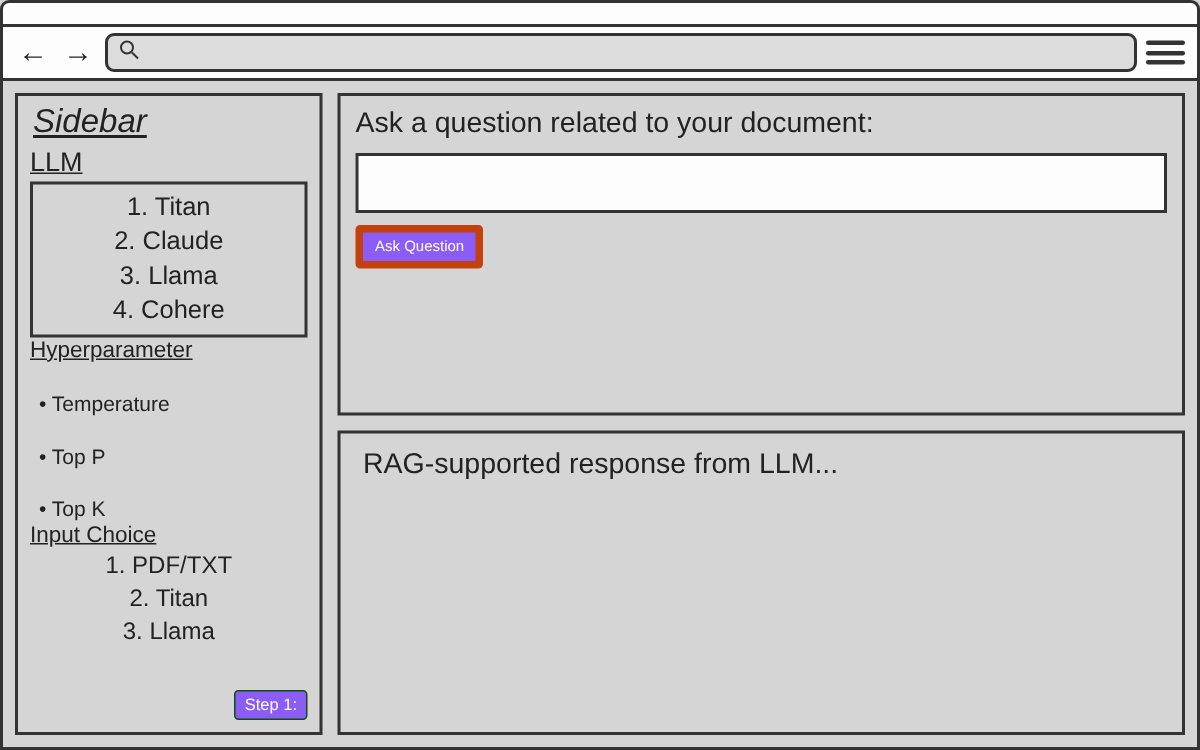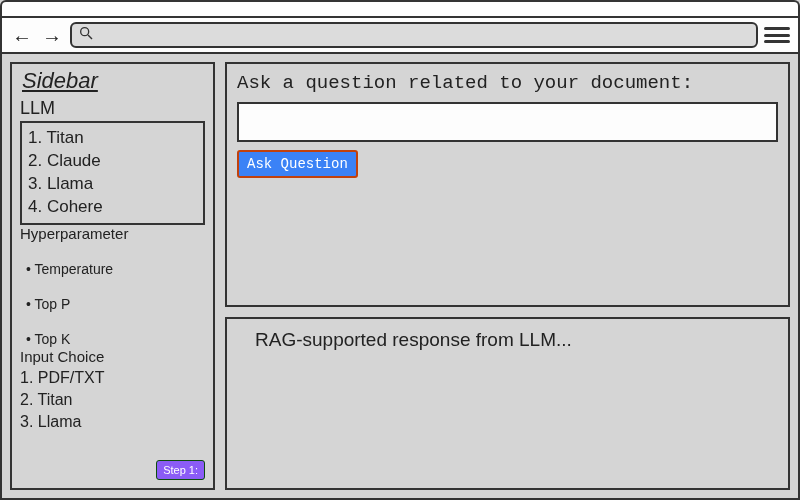--- a/index.html
+++ b/index.html
@@ -90,33 +90,35 @@
     overflow: hidden;
   }
   .sidebar-title {
     font-size: 22px;
     font-style: italic;
     text-decoration: underline;
     padding: 0 2px 2px 2px;
   }
   .section-label {
     font-size: 18px;
+    text-decoration: underline;
     margin-top: 2px;
   }
   .section-label.small { font-size: 15px; margin-top: 0; }
   .llm-list {
     border: 2px solid #333;
     background: #d5d5d5;
     padding: 4px 6px;
     margin-top: 2px;
   }
   .llm-list .row, .input-list .row {
     font-size: 17px;
     line-height: 1.35;
     white-space: nowrap;
+    text-align: center;
   }
   .hyper-list { padding: 2px 0 0 6px; }
   .hyper-list .row { font-size: 14px; line-height: 1.35; margin-top: 16px; }
   .input-list { padding-top: 2px; }
   .input-list .row { font-size: 16px; line-height: 1.35; }
 
   .step-badge {
     position: absolute;
     right: 8px;
     bottom: 8px;
@@ -133,54 +135,53 @@
     flex: 1;
     display: flex;
     flex-direction: column;
     gap: 10px;
     min-width: 0;
   }
   .ask-panel {
     border: 2px solid #333;
     background: #d5d5d5;
     padding: 8px 10px 10px 10px;
-    height: 245px;
-    font-family: Liberation Mono, monospace;
+    height: 215px;
   }
   .ask-prompt {
     font-size: 19px;
     margin-bottom: 8px;
   }
   .ask-input {
     width: 100%;
     height: 40px;
     border: 2px solid #333;
     background: #fdfdfd;
     font: inherit;
     font-size: 15px;
     padding: 4px 6px;
     outline: none;
   }
   .ask-button {
     margin-top: 8px;
     display: inline-block;
-    background: #3b82f6;
+    background: #8b5cf6;
     color: #fff;
-    font-size: 14px;
+    font-size: 10px;
     padding: 4px 8px;
-    border: 2px solid #c2410c;
+    border: 5px solid #c2410c;
     border-radius: 3px;
     cursor: pointer;
     font-family: inherit;
   }
   .response-panel {
     flex: 1;
     border: 2px solid #333;
     background: #d5d5d5;
-    padding: 10px 28px;
+    padding: 10px 15px;
     font-size: 19px;
   }
 </style>
 </head>
 <body>
 
 <div class="window">
 
   <div class="titlebar"></div>
 

